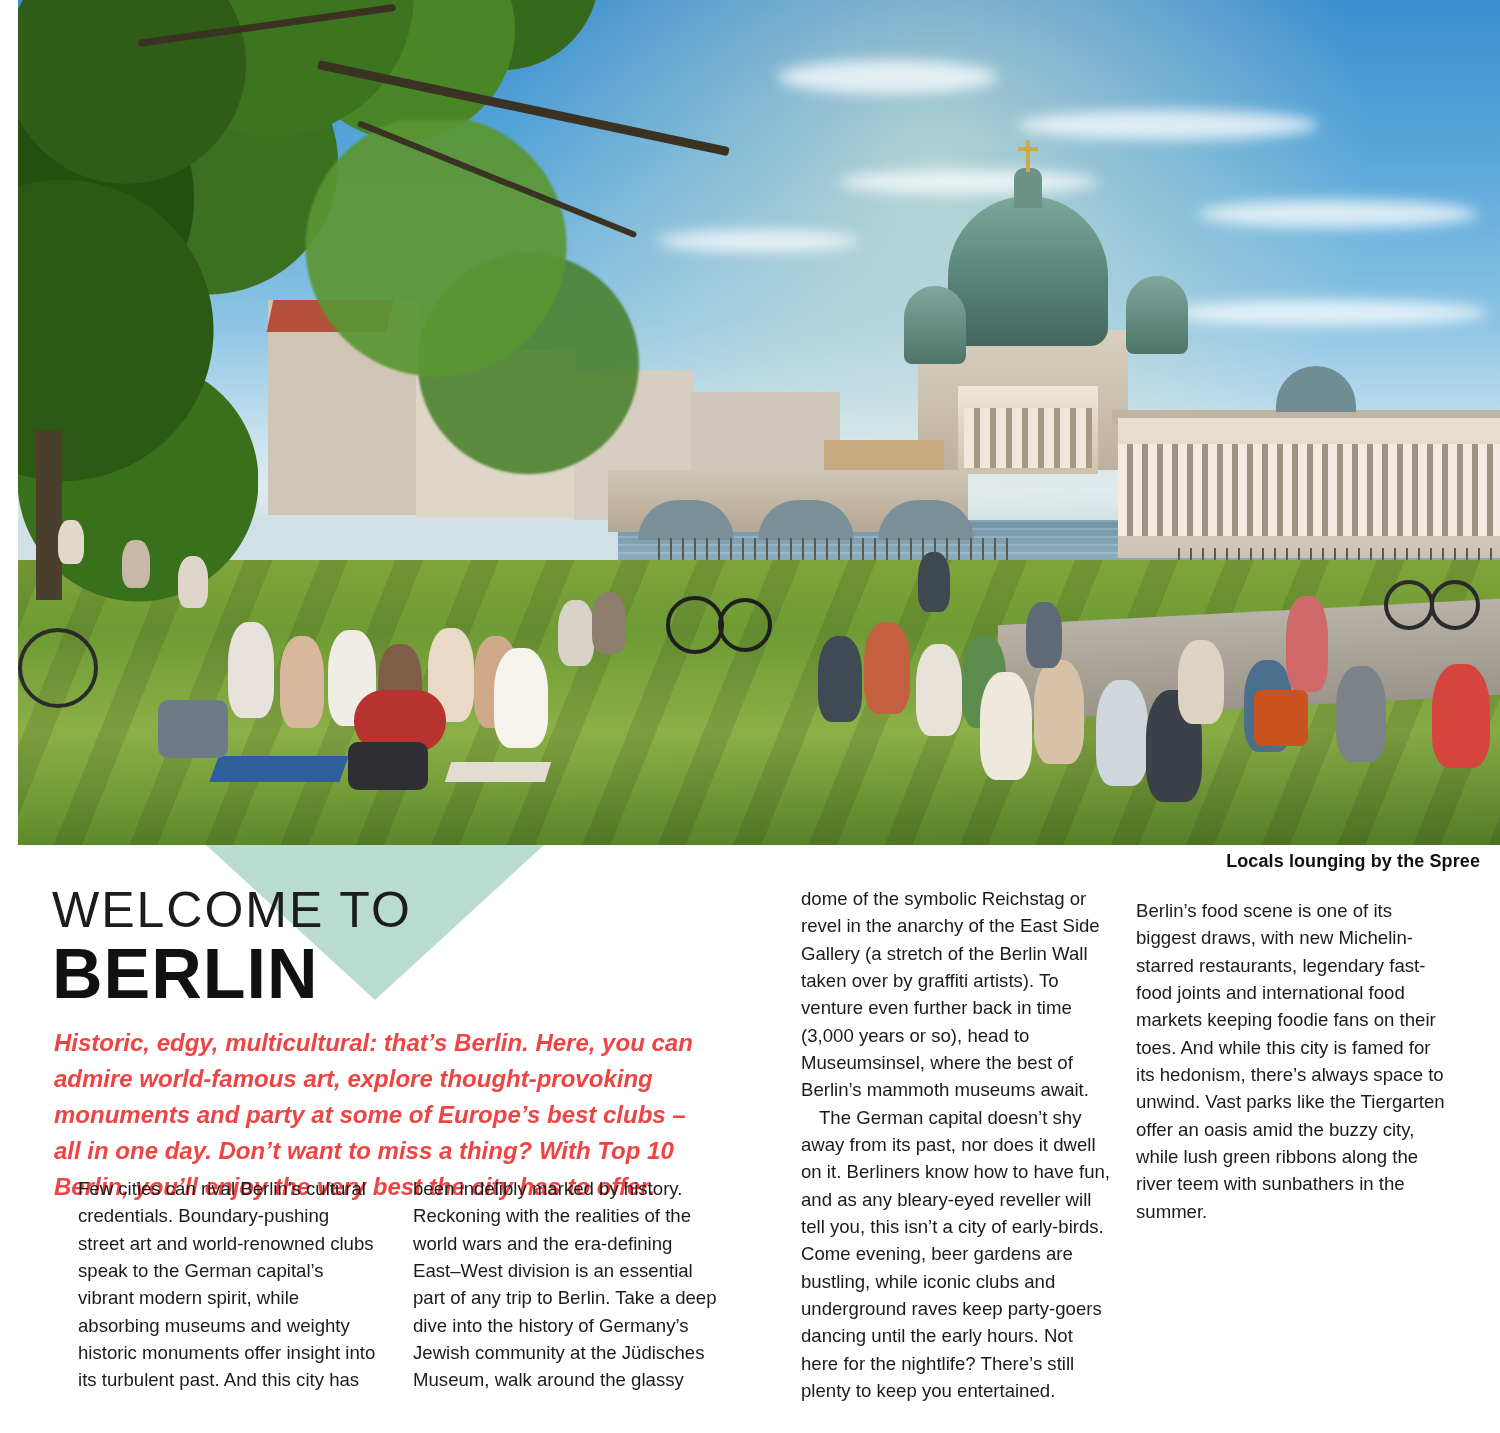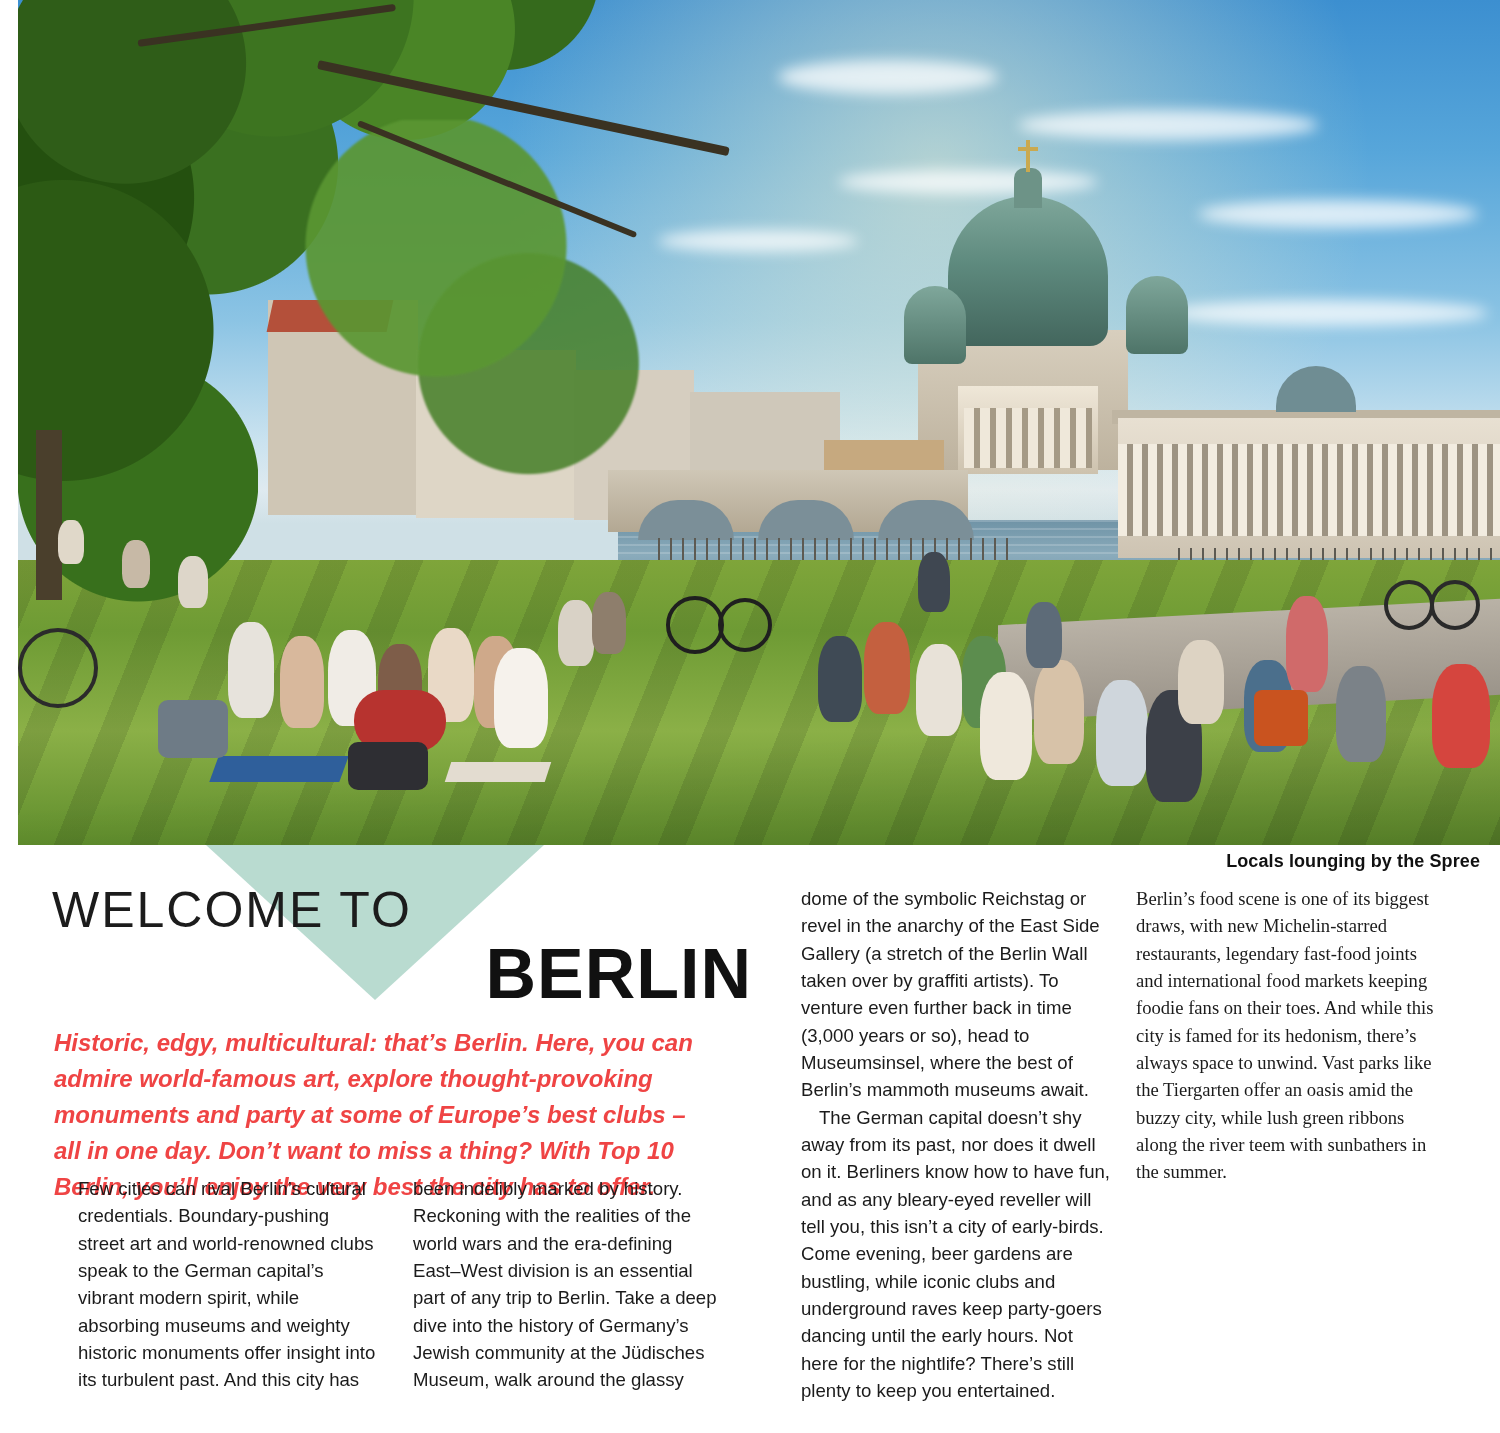--- a/index.html
+++ b/index.html
@@ -206,21 +206,20 @@
     line-height: 1;
   }
   .city {
     font-family: "Liberation Sans", sans-serif;
     font-size: 70px;
     font-weight: bold;
     letter-spacing: 1px;
     color: #111;
     line-height: 1.02;
     margin-top: 4px;
-    text-align: right;
   }
   .standfirst {
     position: absolute;
     left: 54px; top: 180px;
     width: 660px;
     font-size: 24px;
     font-weight: bold;
     line-height: 1.5;
     color: #ef4444;
     font-style: italic;
@@ -230,21 +229,21 @@
     font-size: 18.6px;
     line-height: 1.47;
     color: #1b1b1b;
     text-align: left;
   }
   .col p { margin: 0; }
   .col p + p { text-indent: 18px; }
   #col1 { left: 54px;  top: 330px; width: 300px; margin-left: 24px; }
   #col2 { left: 389px; top: 330px; width: 310px; margin-left: 24px; }
   #col3 { left: 801px; top: 40px;  width: 310px; }
-  #col4 { left: 1136px;top: 40px;  width: 312px; font-family: Liberation Serif, serif; }
+  #col4 { left: 1136px;top: 52px;  width: 312px; }
 </style>
 </head>
 <body>
 
 <div class="photo-wrap">
   <div class="photo">
 
     <div class="cloud" style="left:760px;top:60px;width:220px;height:34px;"></div>
     <div class="cloud" style="left:1000px;top:110px;width:300px;height:30px;"></div>
     <div class="cloud" style="left:820px;top:170px;width:260px;height:24px;"></div>

